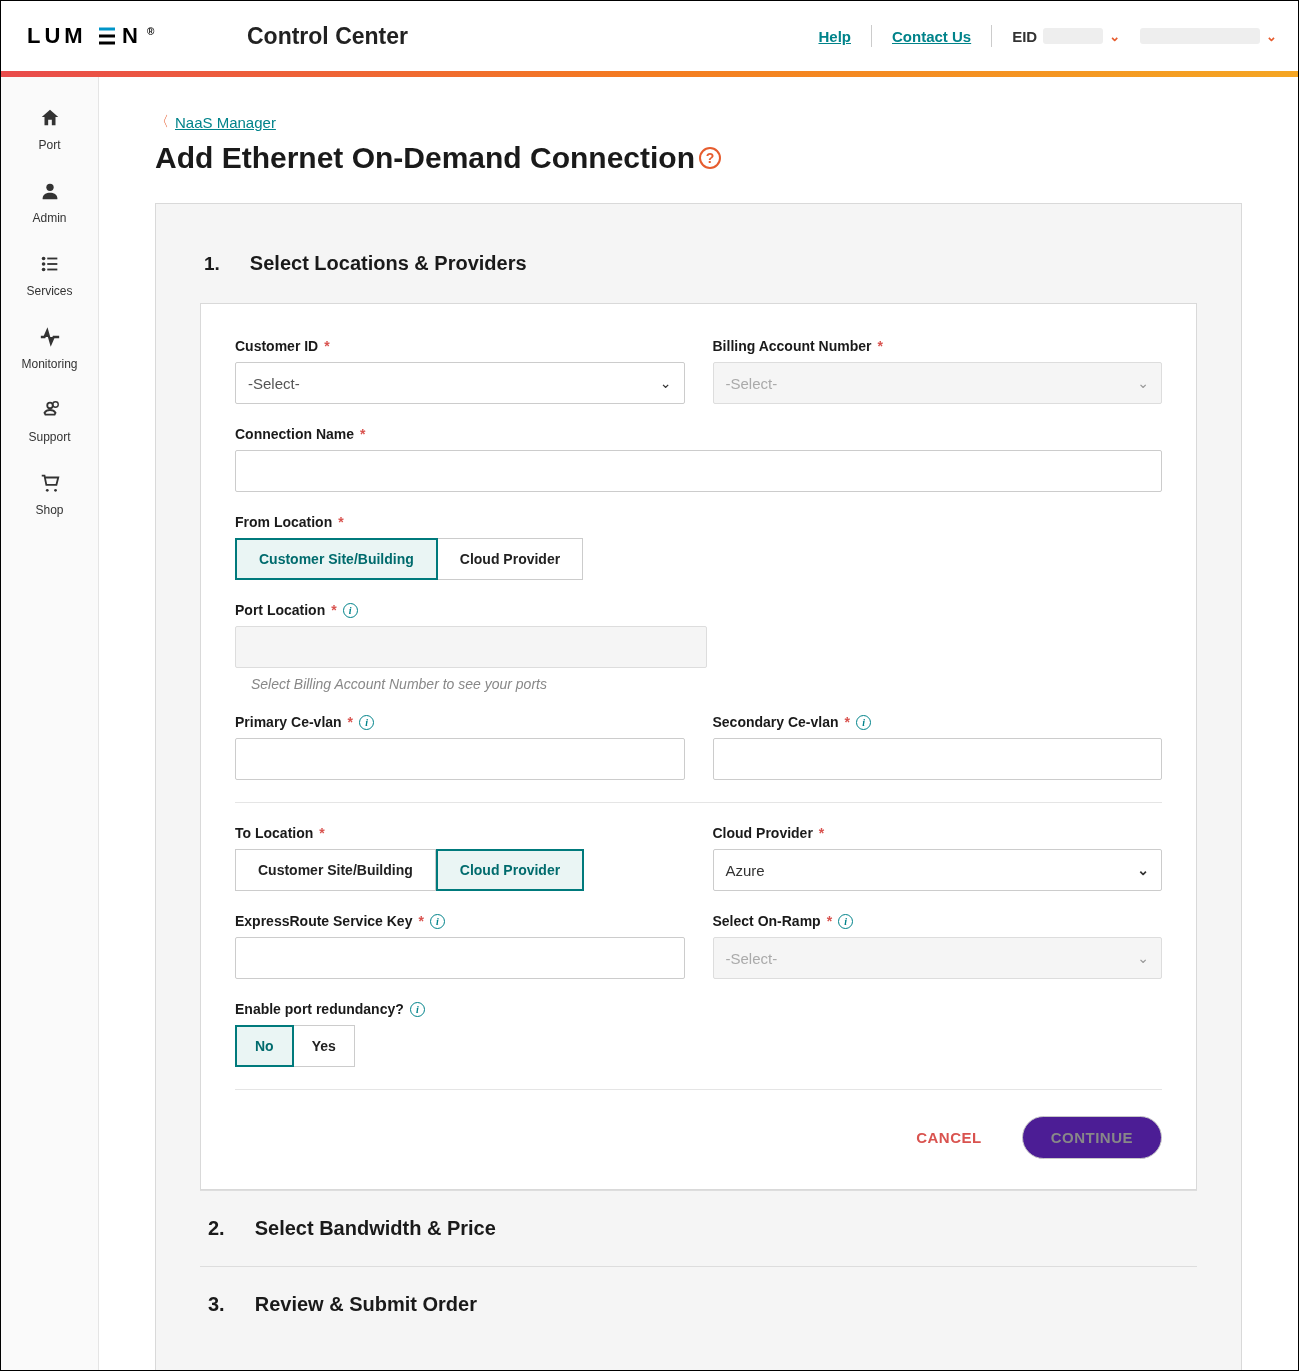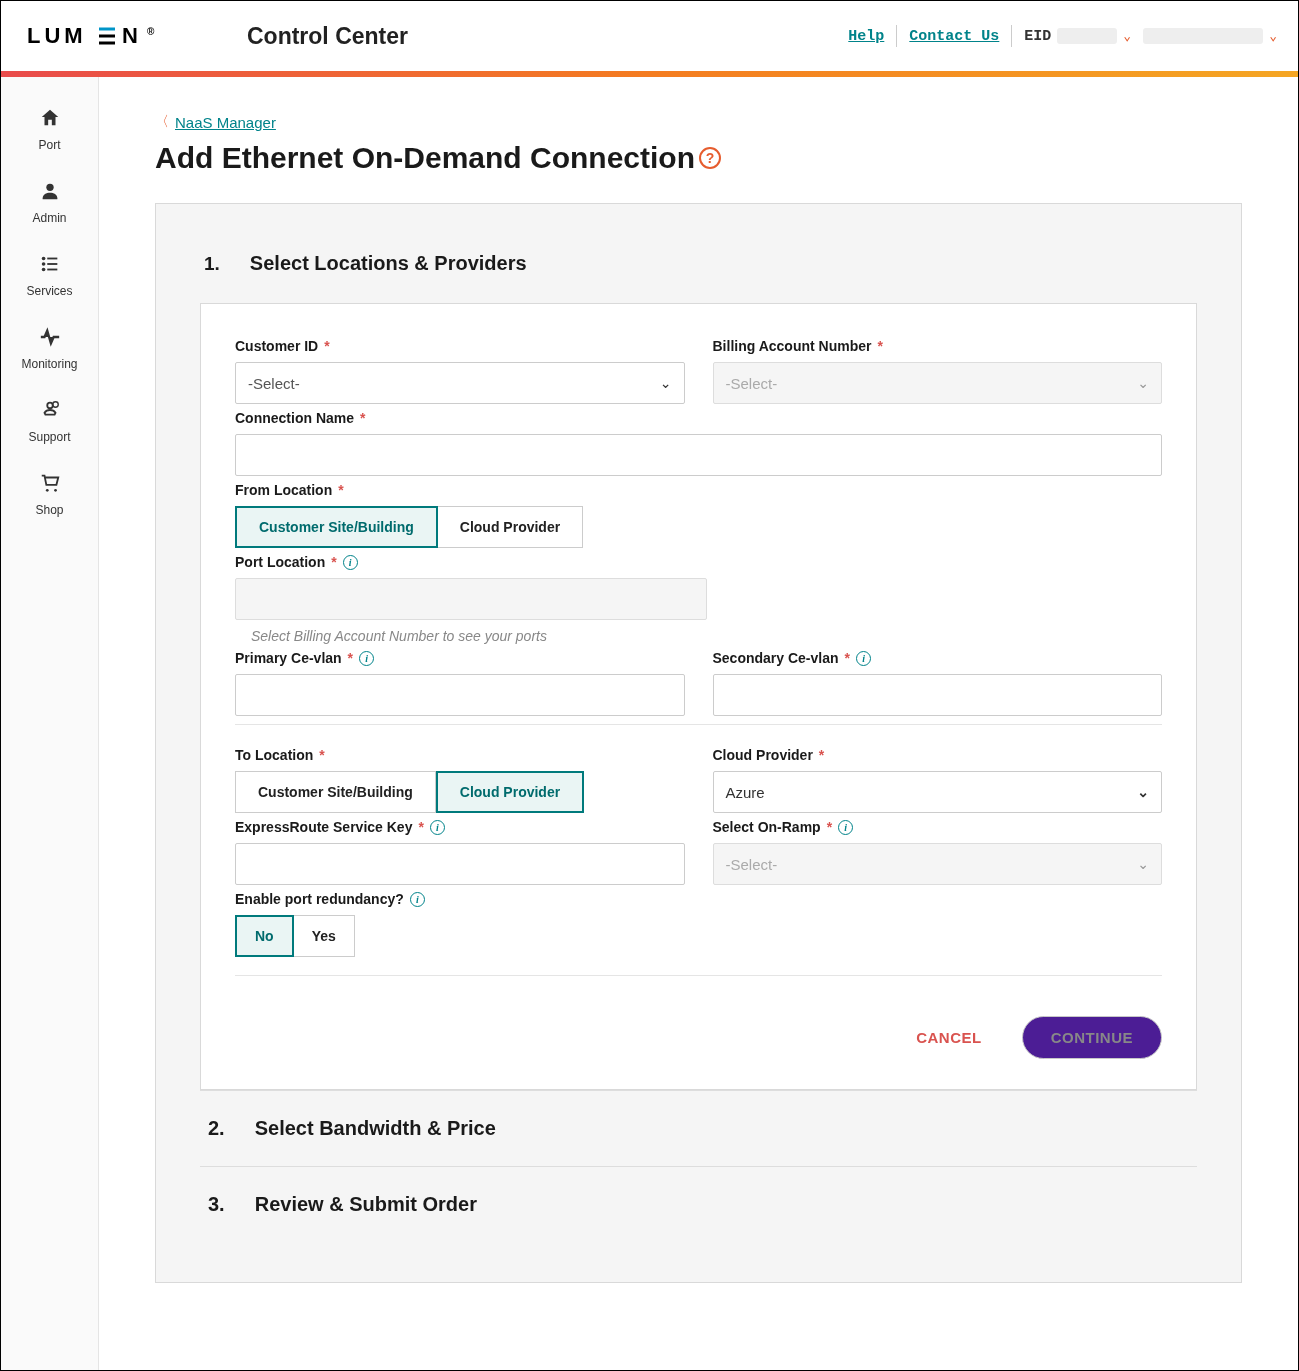--- a/index.html
+++ b/index.html
@@ -32,23 +32,22 @@
     .control-center {
       font-size: 23px;
       font-weight: 700;
       margin-left: 80px;
       color: #222;
     }
     .header-right {
       margin-left: auto;
       display: flex;
       align-items: center;
-      gap: 12px;
+      gap: 20px;
       font-size: 15px;
-      font-family: Liberation Mono, monospace;
     }
     .header-link {
       color: #00838a;
       font-weight: 700;
       text-decoration: underline;
       cursor: pointer;
     }
     .header-divider { width: 1px; height: 22px; background: #ccc; }
     .eid { color: #333; font-weight: 600; display:flex; align-items:center; gap:6px;}
     .blur-sm { display:inline-block; width:60px; height:16px; background:#eee; border-radius:3px;}
@@ -130,21 +129,21 @@
 
     
     .form-card {
       background: #fff;
       border: 1px solid #d9d9d9;
       padding: 34px 34px 30px 34px;
     }
     .row {
       display: flex;
       gap: 28px;
-      margin-bottom: 6px;
+      margin-bottom: 22px;
       flex-wrap: wrap;
     }
     .field { flex: 1; min-width: 300px; }
     .field-full { width: 100%; }
     .label {
       font-size: 14px;
       font-weight: 700;
       margin-bottom: 8px;
       display: flex;
       align-items: center;
@@ -207,21 +206,21 @@
       color: #006b6d;
       z-index:1;
     }
 
     .section-divider { border: none; border-top: 1px solid #e5e5e5; margin: 8px 0 22px 0; }
 
     
     .actions {
       border-top: 1px solid #e5e5e5;
       margin-top: 18px;
-      padding-top: 40px;
+      padding-top: 26px;
       display: flex;
       justify-content: flex-end;
       align-items: center;
       gap: 40px;
     }
     .btn-cancel {
       background: none;
       border: none;
       color: #d9534f;
       font-weight: 800;

